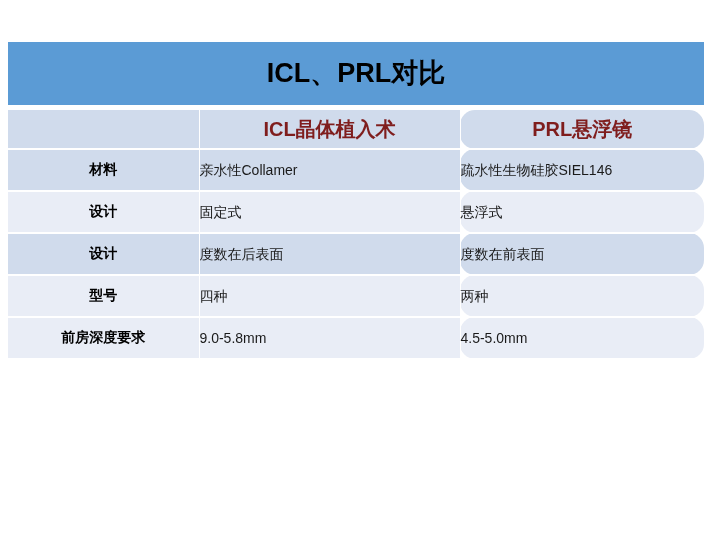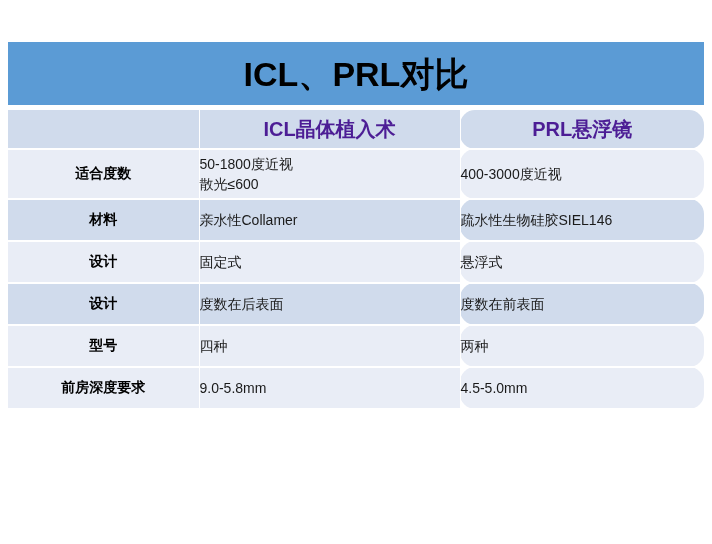--- a/index.html
+++ b/index.html
@@ -26,21 +26,21 @@
     left: 8px;
     top: 42px;
     width: 696px;
     height: 63px;
     background: #5B9BD5;
     display: flex;
     align-items: center;
     justify-content: center;
   }
   .title-text {
-    font-size: 34px;
+    font-size: 27px;
     font-weight: bold;
     color: #000000;
     letter-spacing: 0px;
     line-height: 1;
     white-space: nowrap;
   }
 
   
   .cmp-table {
     position: absolute;
@@ -68,21 +68,21 @@
   tr.row-dark  td, tr.row-dark  th { background: #D0DBEC; }
   tr.row-light td, tr.row-light th { background: #E9EDF6; }
 
   .hdr-row th {
     height: 38px;
     text-align: center;
   }
   .hdr-title {
     font-size: 20px;
     font-weight: bold;
-    color: #4c1d95;
+    color: #7f1d1d;
     white-space: nowrap;
   }
 
   .cell-label {
     text-align: center;
     font-size: 14px;
     font-weight: bold;
     color: #000000;
     padding: 6px 4px;
   }
@@ -119,26 +119,20 @@
         <th></th>
         <th>
           <span class="hdr-title">ICL晶体植入术</span>
         </th>
         <th>
           <span class="hdr-title">PRL悬浮镜</span>
         </th>
       </tr>
     </thead>
     <tbody>
-      <tr class="row-light r-tall">
-        <td class="cell-label">适合度数</td>
-        <td class="cell-value">50-1800度近视
-散光≤600</td>
-        <td class="cell-value">400-3000度近视</td>
-      </tr>
       <tr class="row-dark r-std">
         <td class="cell-label">材料</td>
         <td class="cell-value">亲水性Collamer</td>
         <td class="cell-value">疏水性生物硅胶SIEL146</td>
       </tr>
       <tr class="row-light r-std">
         <td class="cell-label">设计</td>
         <td class="cell-value">固定式</td>
         <td class="cell-value">悬浮式</td>
       </tr>

